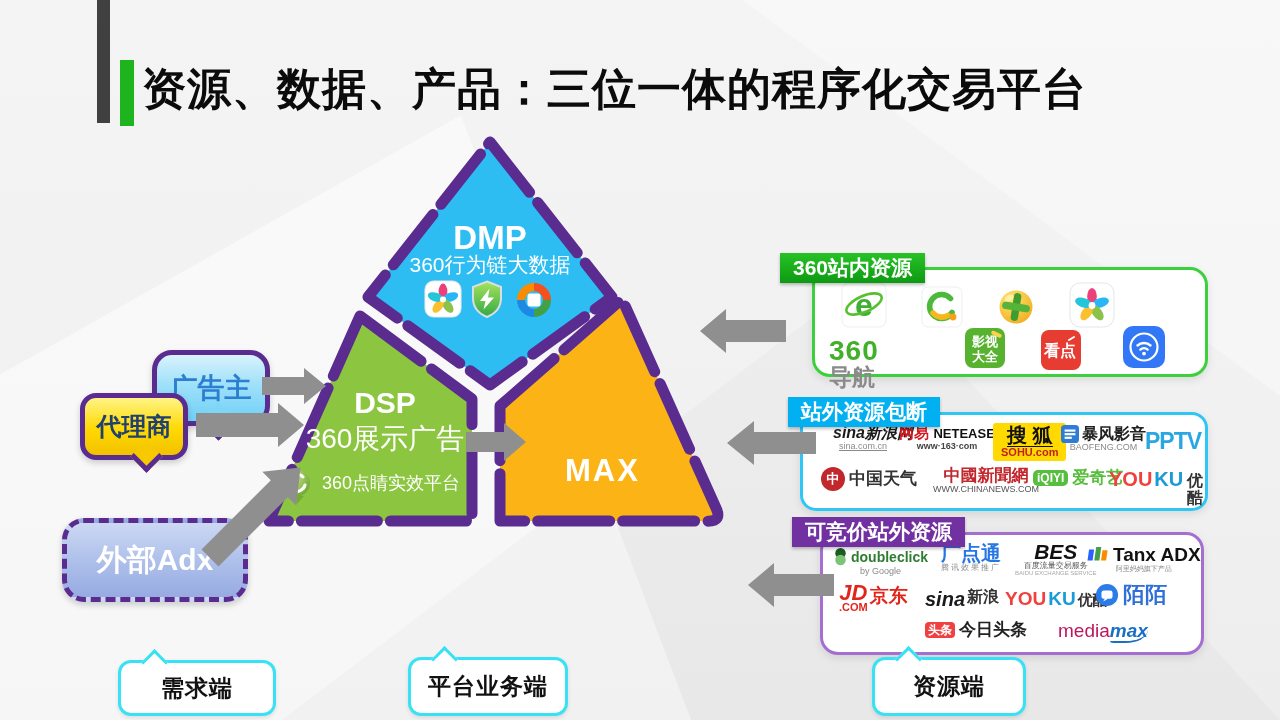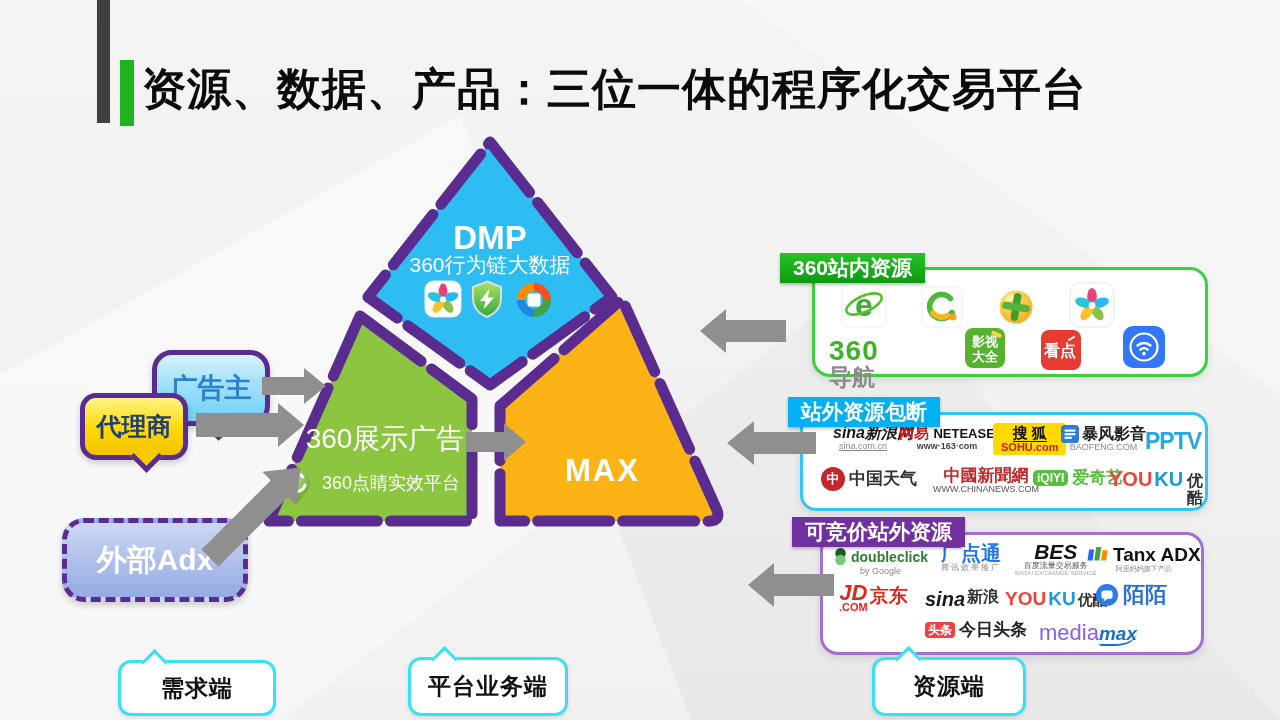--- a/index.html
+++ b/index.html
@@ -160,21 +160,21 @@
       <span class="sub" style="text-decoration:underline;">sina.com.cn</span>
     </div>
     <div class="cell" style="left:96px;top:10px;">
       <span style="white-space:nowrap;">
         <span style="font-size:15px;font-weight:bold;color:#d71920;">网易</span>
         <span style="font-size:13px;font-weight:900;color:#111;">NETEASE</span>
       </span>
       <span class="sub" style="font-weight:bold;color:#444;">www·163·com</span>
     </div>
     <div class="cell" style="left:190px;top:8px;background:#ffd900;border-radius:3px;padding:2px 8px;">
-      <span style="font-size:15px;font-weight:900;color:#111;border-bottom:1.5px solid #111;">搜 狐</span>
+      <span style="font-size:20px;font-weight:900;color:#111;border-bottom:1.5px solid #111;">搜 狐</span>
       <span style="font-size:11px;font-weight:900;color:#c21f1f;">SOHU.com</span>
     </div>
     <div class="cell" style="left:258px;top:10px;">
       <span style="display:flex;align-items:center;gap:3px;">
         <svg viewBox="0 0 20 20" width="18" height="18">
           <rect width="20" height="20" rx="4" fill="#2f7cd6"></rect>
           <rect x="4" y="5" width="12" height="2.4" fill="#fff"></rect>
           <rect x="4" y="9" width="12" height="2.4" fill="#fff"></rect>
           <rect x="4" y="13" width="8" height="2.4" fill="#fff"></rect>
         </svg>
@@ -264,21 +264,21 @@
         <path d="M11 16 l-2 4 l5 -3 z" fill="#fff"></path>
       </svg>
       <span style="font-size:22px;font-weight:900;color:#2e6fd8;">陌陌</span>
     </div>
 
     <div class="cell" style="left:102px;top:86px;flex-direction:row;align-items:center;gap:4px;">
       <span style="background:#f04142;color:#fff;font-size:12px;font-weight:900;border-radius:4px;padding:2px 3px;">头条</span>
       <span style="font-size:17px;font-weight:900;color:#222;">今日头条</span>
     </div>
     <div class="cell" style="left:216px;top:86px;flex-direction:row;align-items:baseline;">
-      <span style="font-size:22px;color:#8b5cf6;">media</span>
+      <span style="font-size:19px;color:#be185d;margin-left:19px;">media</span>
         <span style="font-size:19px;font-weight:900;font-style:italic;color:#1a6fc4;border-bottom:2px solid #1a6fc4;border-radius:0 0 60% 10%;">max</span>
     </div>
   </div>
   <div class="abs plabel z3" style="left:792px;top:517px;background:#7231a1;">可竞价站外资源</div>
 
   <div class="blabel z2" style="left:118px;top:660px;width:152px;height:50px;">
     <span>需求端</span>
     <span class="btail"></span>
   </div>
   <div class="blabel z2" style="left:408px;top:657px;width:154px;height:53px;">
@@ -353,18 +353,19 @@
       <g fill="none" stroke-width="8">
         <path d="M21 8 A13 13 0 0 1 34 21" stroke="#f4511e"></path>
         <path d="M34 21 A13 13 0 0 1 21 34" stroke="#43a047"></path>
         <path d="M21 34 A13 13 0 0 1 8 21" stroke="#1e88e5"></path>
         <path d="M8 21 A13 13 0 0 1 21 8" stroke="#fb8c00"></path>
       </g>
       <rect x="14.5" y="14.5" width="13" height="13" rx="2.5" fill="#fff"></rect>
     </svg>
   </div>
 
+  <div class="abs tri-text z4" style="left:305px;top:386px;width:160px;font-size:30px;font-weight:bold;">DSP</div>
   <div class="abs tri-text z4" style="left:295px;top:424px;width:180px;font-size:28px;">360展示广告</div>
   <div class="abs tri-text z4" style="left:316px;top:474px;width:150px;font-size:18px;">360点睛实效平台</div>
 
   <div class="abs tri-text z4" style="left:540px;top:454px;width:125px;font-size:31px;font-weight:bold;letter-spacing:2px;">MAX</div>
 
 </div>
 
 </body></html>

